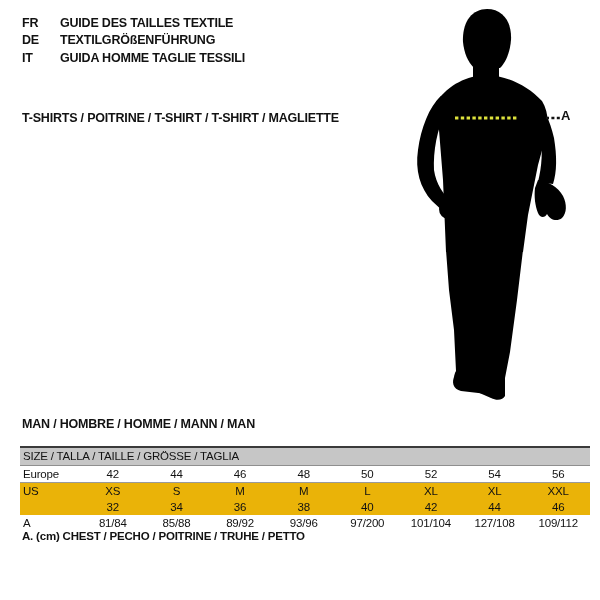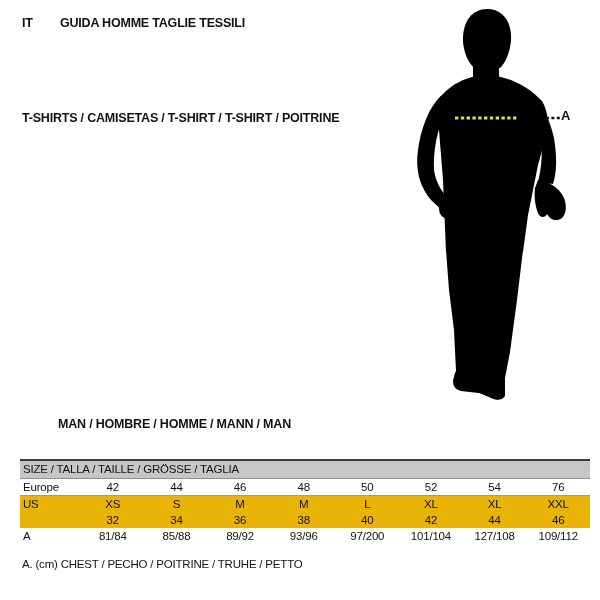--- a/index.html
+++ b/index.html
@@ -16,45 +16,51 @@
   .lang-code{display:inline-block;width:38px;}
 
   
   .categories{left:22px;top:110px;font-weight:bold;font-size:12.5px;line-height:17.3px;white-space:nowrap;}
 
   
   .figure-svg{left:405px;top:0px;width:190px;height:402px;}
   .measure-a{left:561px;top:108px;font-weight:bold;font-size:13px;}
 
   
-  .section-title{left:22px;top:417px;font-weight:bold;font-size:12.5px;white-space:nowrap;margin-left:36px;}
+  .section-title{left:22px;top:417px;font-weight:bold;font-size:12.5px;white-space:nowrap;}
 
   
-  .size-table{left:20px;top:446px;width:570px;font-size:11.5px;border-top:2px solid #3a3a3a;margin-top:13px;}
+  .size-table{left:20px;top:446px;width:570px;font-size:11.5px;border-top:2px solid #3a3a3a;}
   .t-header{background:#c6c6c6;padding:2px 0 2px 3px;border-bottom:1px solid #8f8f8f;height:13px;line-height:13px;}
   .t-row{display:flex;align-items:center;height:16px;}
   .t-row.lined{border-bottom:1px solid #9a9a9a;}
   .t-band{background:#eab308;}
   .t-label{width:58px;padding-left:3px;}
   .t-cell{flex:1;text-align:center;}
 
   
-  .footnote{left:22px;top:558px;font-weight:normal;font-size:11.5px;white-space:nowrap;}
+  .footnote{left:22px;top:530px;font-weight:bold;font-size:11.5px;white-space:nowrap;}
 </style>
 </head>
 <body>
 
 <div class="abs lang-list">
   <div class="lang-row">
+    <span class="lang-code">FR</span><span>GUIDE DES TAILLES TEXTILE</span>
+  </div>
+  <div class="lang-row">
+    <span class="lang-code">DE</span><span>TEXTILGRÖßENFÜHRUNG</span>
+  </div>
+  <div class="lang-row">
     <span class="lang-code">IT</span><span>GUIDA HOMME TAGLIE TESSILI</span>
   </div>
 </div>
 
 <div class="abs categories">
-  <div>T-SHIRTS / CAMISETAS / T-SHIRT / T-SHIRT / POITRINE</div>
+  <div>T-SHIRTS / POITRINE / T-SHIRT / T-SHIRT / MAGLIETTE</div>
 </div>
 
 <svg class="abs figure-svg" viewBox="405 0 190 402" xmlns="http://www.w3.org/2000/svg">
   <g fill="#000000">
 
     <path d="M 463,42 C 462,22 472,9 487,9 C 503,9 512,22 511,40 C 510,52 506,62 500,68 L 474,68 C 468,62 464,53 463,42 Z"></path>
 
     <rect x="473" y="52" width="26" height="30"></rect>
 
     <path d="M 436,102 C 450,84 466,76 487,75 C 508,76 528,86 542,101 C 547,109 549,120 547,132 L 538,165 L 528,215 L 523,252 L 446,252 L 443,180 L 439,130 Z"></path>
@@ -85,21 +91,21 @@
 
   <div class="t-row lined">
     <span class="t-label">Europe</span>
     <span class="t-cell">42</span>
     <span class="t-cell">44</span>
     <span class="t-cell">46</span>
     <span class="t-cell">48</span>
     <span class="t-cell">50</span>
     <span class="t-cell">52</span>
     <span class="t-cell">54</span>
-    <span class="t-cell">76</span>
+    <span class="t-cell">56</span>
   </div>
 
   <div class="t-band">
     <div class="t-row">
       <span class="t-label">US</span>
       <span class="t-cell">XS</span>
       <span class="t-cell">S</span>
       <span class="t-cell">M</span>
       <span class="t-cell">M</span>
       <span class="t-cell">L</span>

